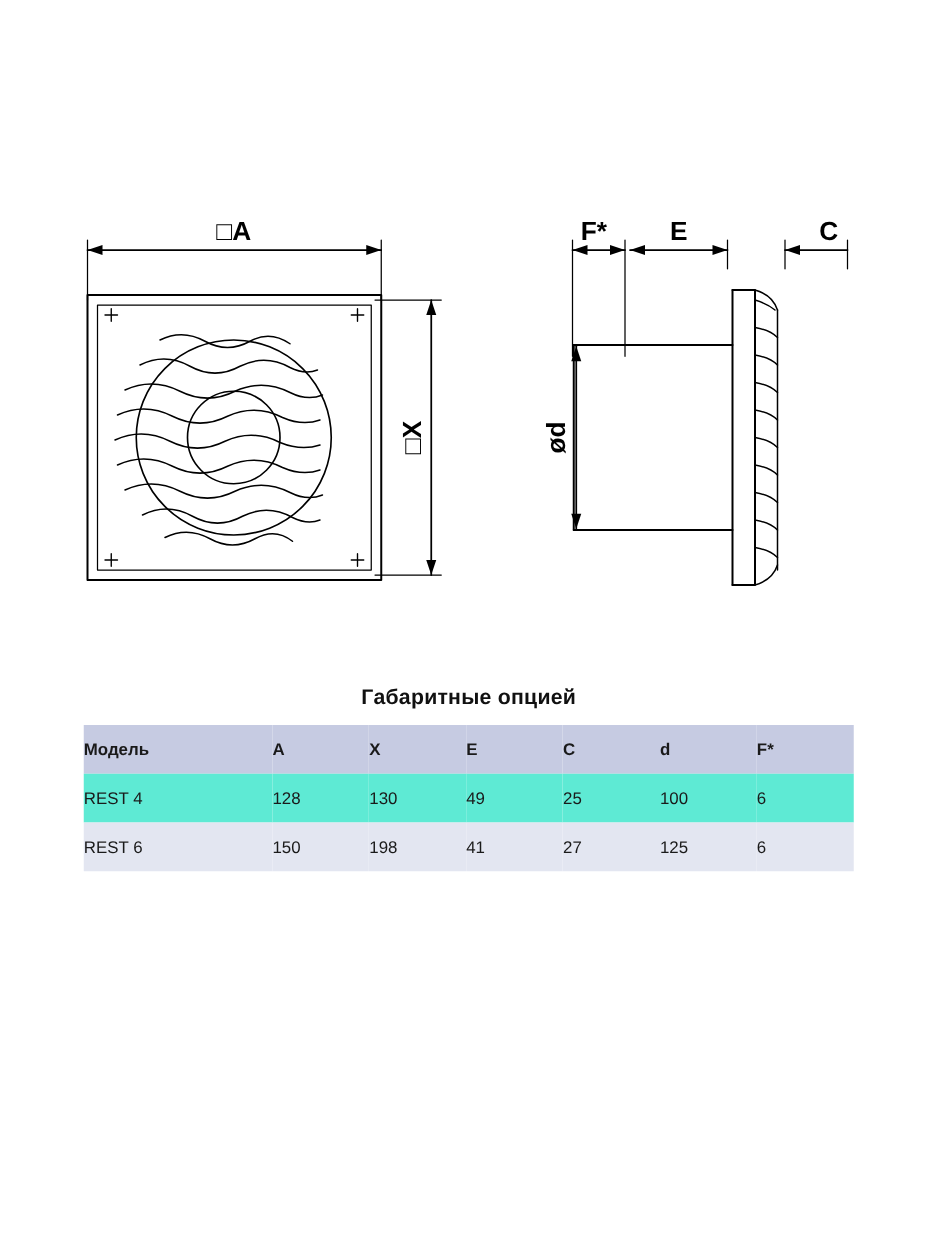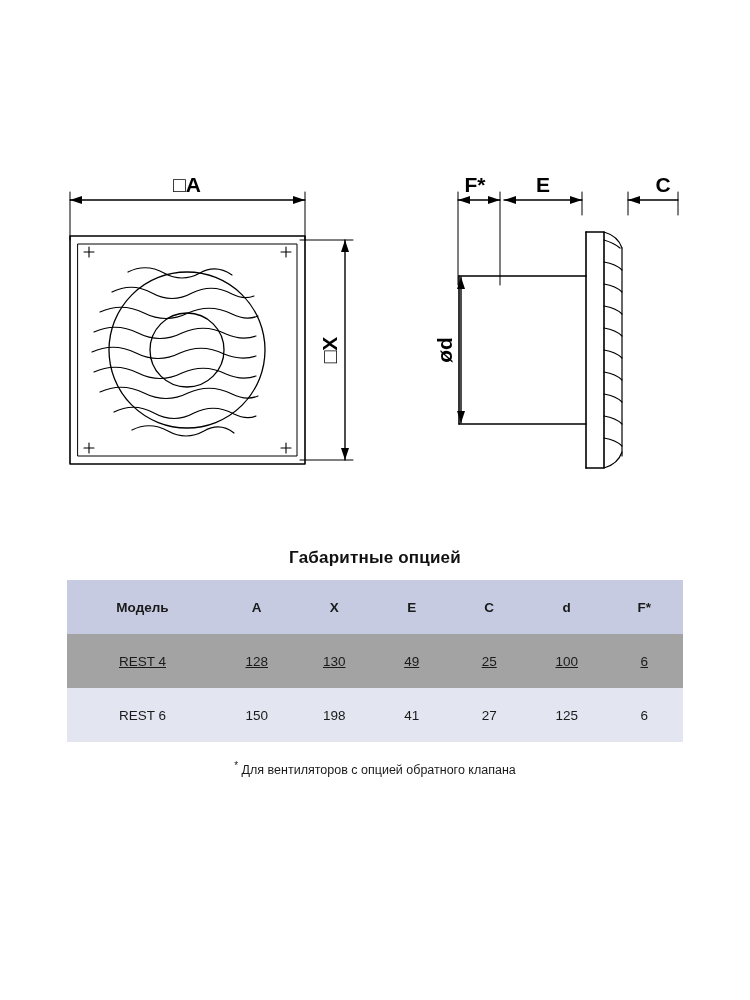--- a/index.html
+++ b/index.html
@@ -50,36 +50,35 @@
     margin-bottom: 12px;
   }
   table.dims {
     border-collapse: collapse;
     width: 616px;
     margin: 0 auto;
     table-layout: fixed;
   }
   table.dims th,
   table.dims td {
-    text-align: center;
+    text-align: left;
     font-size: 13.5px;
     padding: 0;
-    height: 54px;
+    height: 39px;
     vertical-align: middle;
     color: #1a1a1a;
     border: none;
   }
   table.dims thead th {
     background: #c6cbe2;
     font-weight: bold;
     font-size: 13.5px;
   }
   table.dims tbody tr.odd td {
-    background: #a3a3a3;
-    text-decoration: underline;
+    background: #5eead4;
   }
   table.dims tbody tr.even td {
     background: #e3e6f1;
   }
   table.dims col.c-model { width: 150px; }
   table.dims col.c-val   { width: 77px;  }
 
   .footnote {
     text-align: center;
     font-size: 12.5px;
@@ -259,18 +258,15 @@
           <td>150</td>
           <td>198</td>
           <td>41</td>
           <td>27</td>
           <td>125</td>
           <td>6</td>
         </tr>
       </tbody>
     </table>
 
-    <div class="footnote">
-      <span class="star">*</span><span> Для вентиляторов с опцией обратного клапана</span>
-    </div>
   </div>
 
 </div>
 
 </body></html>

